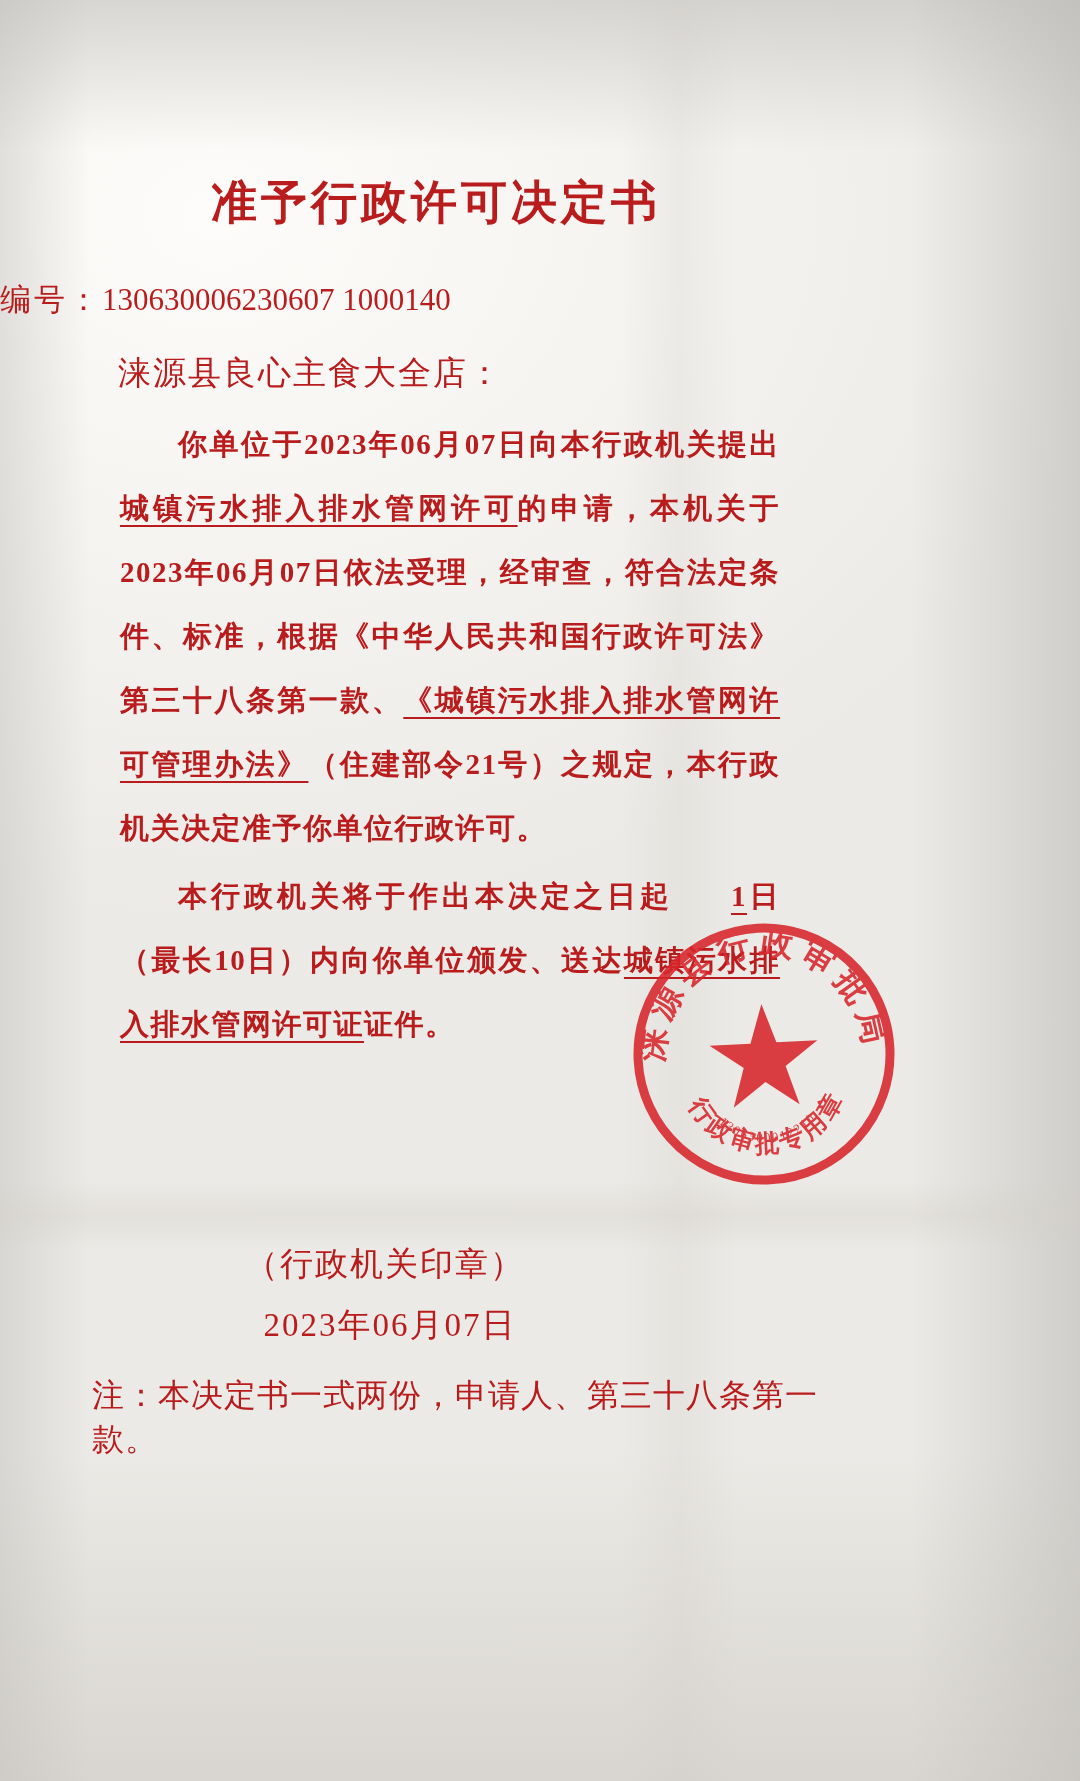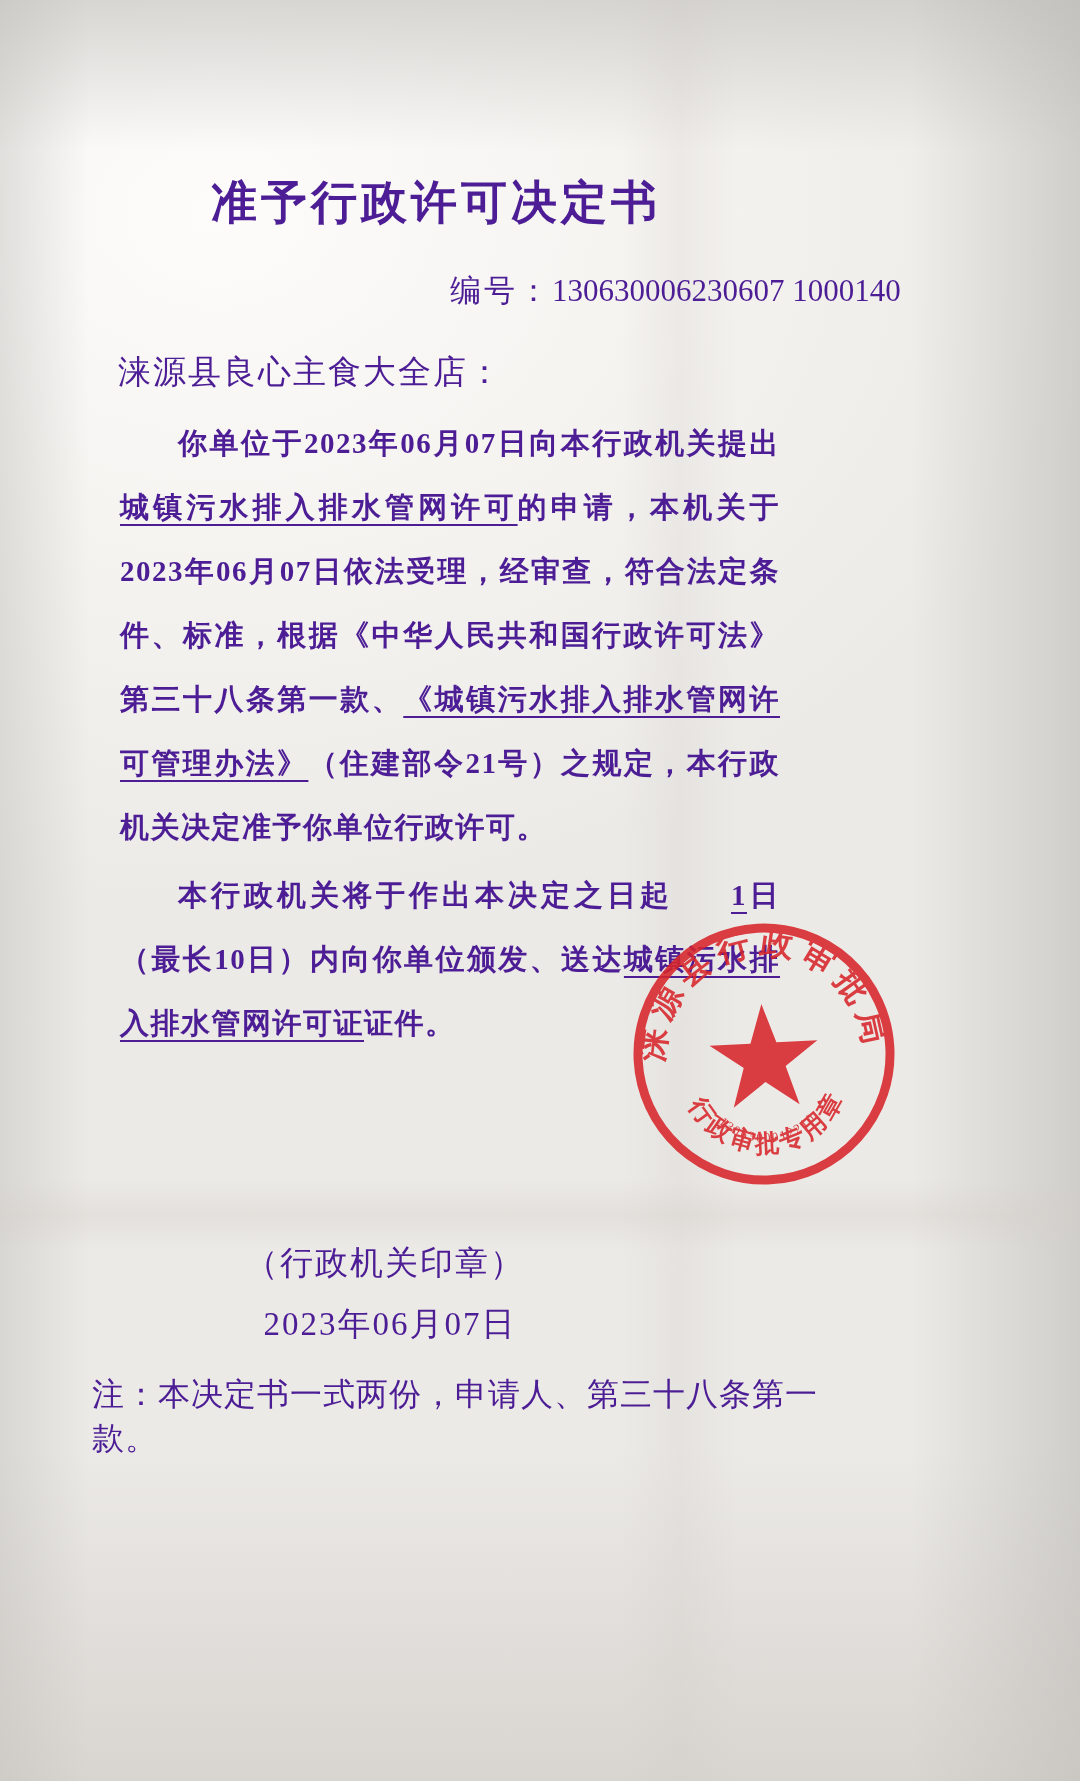--- a/index.html
+++ b/index.html
@@ -55,42 +55,41 @@
   .crease2 {
     left: 620px; top: 0; width: 120px; height: 1781px;
     background: linear-gradient(90deg, rgba(255,255,255,0.0) 0%, rgba(205,202,198,0.22) 50%, rgba(255,255,255,0.0) 100%);
   }
 
   
   .doc {
     position: absolute;
     left: 0; top: 0;
     width: 872px;
-    color: #4c1d95;
+    color: #b91c1c;
   }
   .title {
     text-align: center;
     font-size: 46px;
     font-weight: bold;
     letter-spacing: 4px;
     margin-top: 172px;
     font-family: "DejaVu Serif", "Liberation Serif", serif;
   }
   .serial-row {
-    margin-top: 36px;
-    padding-left: 450px;
+    margin-top: 45px;
     font-size: 31px;
     letter-spacing: 1px;
     white-space: nowrap;
   }
   .serial-label { letter-spacing: 3px; }
   .serial-num { font-family: "Liberation Serif", serif; letter-spacing: 0px; }
 
   .addressee {
-    margin-top: 38px;
+    margin-top: 30px;
     padding-left: 118px;
     font-size: 33px;
     letter-spacing: 2px;
   }
 
   .body {
     margin-top: 16px;
     padding: 0 92px 0 120px;
     font-size: 29px;
     line-height: 64px;

